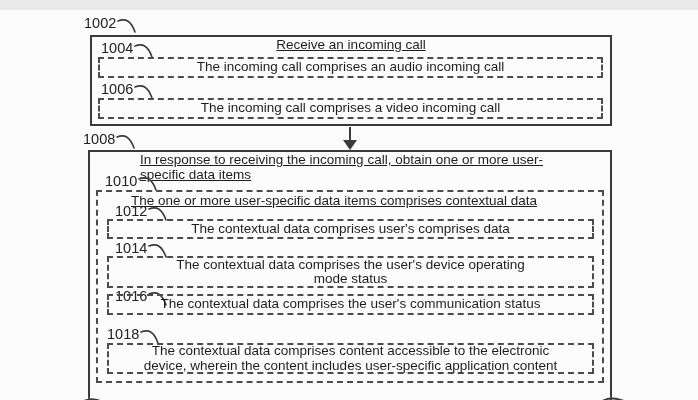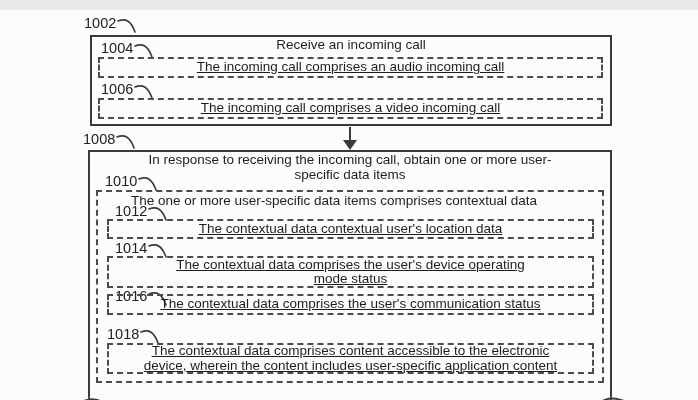--- a/index.html
+++ b/index.html
@@ -27,31 +27,29 @@
     box-sizing:border-box;
     background:transparent;
   }
   .solid-box.open-bottom{border-bottom:none;}
   .dashed-box{
     position:absolute;
     border:2px dashed #4c4c4c;
     box-sizing:border-box;
     display:flex;align-items:center;justify-content:center;
     text-align:center;
-    text-decoration:underline;
   }
   .box-text{
     font-size:13.5px;line-height:14.5px;
     color:#1e1e1e;
   }
   .floating-title{
     position:absolute;
     display:flex;justify-content:center;
-    text-align:center;
-    font-size:13.5px;line-height:15px;
+    font-size:13.5px;line-height:15px;text-decoration:underline;
   }
   .arrow-line{position:absolute;background:#3a3a3a;}
   .arrow-head{
     position:absolute;width:0;height:0;
     border-left:7px solid transparent;
     border-right:7px solid transparent;
     border-top:10px solid #3a3a3a;
   }
   .break-mark{position:absolute;}
   .break-mark path{stroke:#3a3a3a;stroke-width:1.8;fill:none;stroke-linecap:round;}
@@ -131,21 +129,21 @@
   </div>
 
   <div class="ref" style="left:115px;top:194px">
     <span>1012</span>
     <svg class="leader" width="22" height="16" viewBox="0 0 22 16">
         <path d="M1,3 C9,0 14,3 18,14"></path>
       </svg>
   </div>
 
   <div class="dashed-box" style="left:107px;top:209px;width:487px;height:20px">
-    <span class="box-text">The contextual data contextual user's location data</span>
+    <span class="box-text">The contextual data comprises user's comprises data</span>
   </div>
 
   <div class="ref" style="left:115px;top:231px">
     <span>1014</span>
     <svg class="leader" width="22" height="16" viewBox="0 0 22 16">
         <path d="M1,3 C9,0 14,3 18,14"></path>
       </svg>
   </div>
 
   <div class="dashed-box" style="left:107px;top:246px;width:487px;height:32px">

